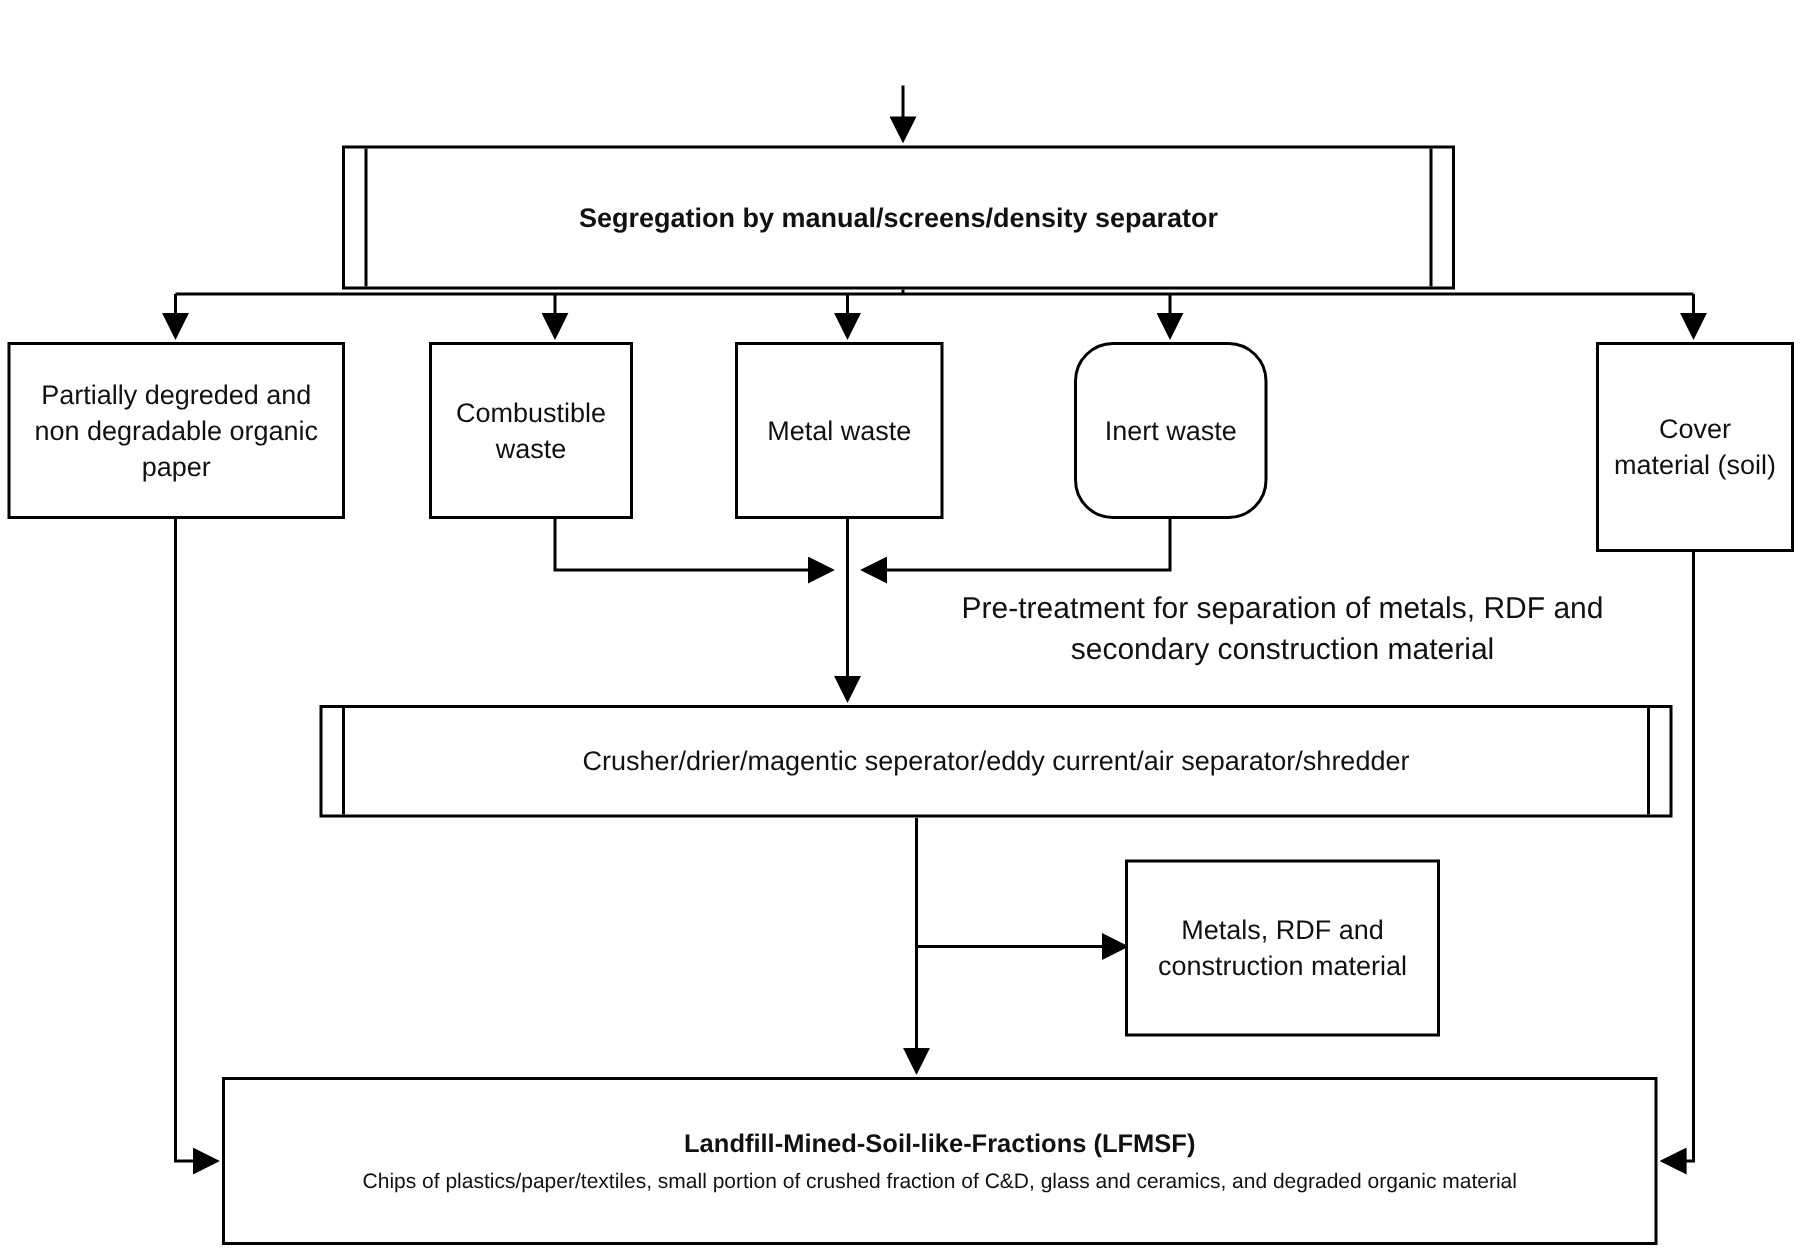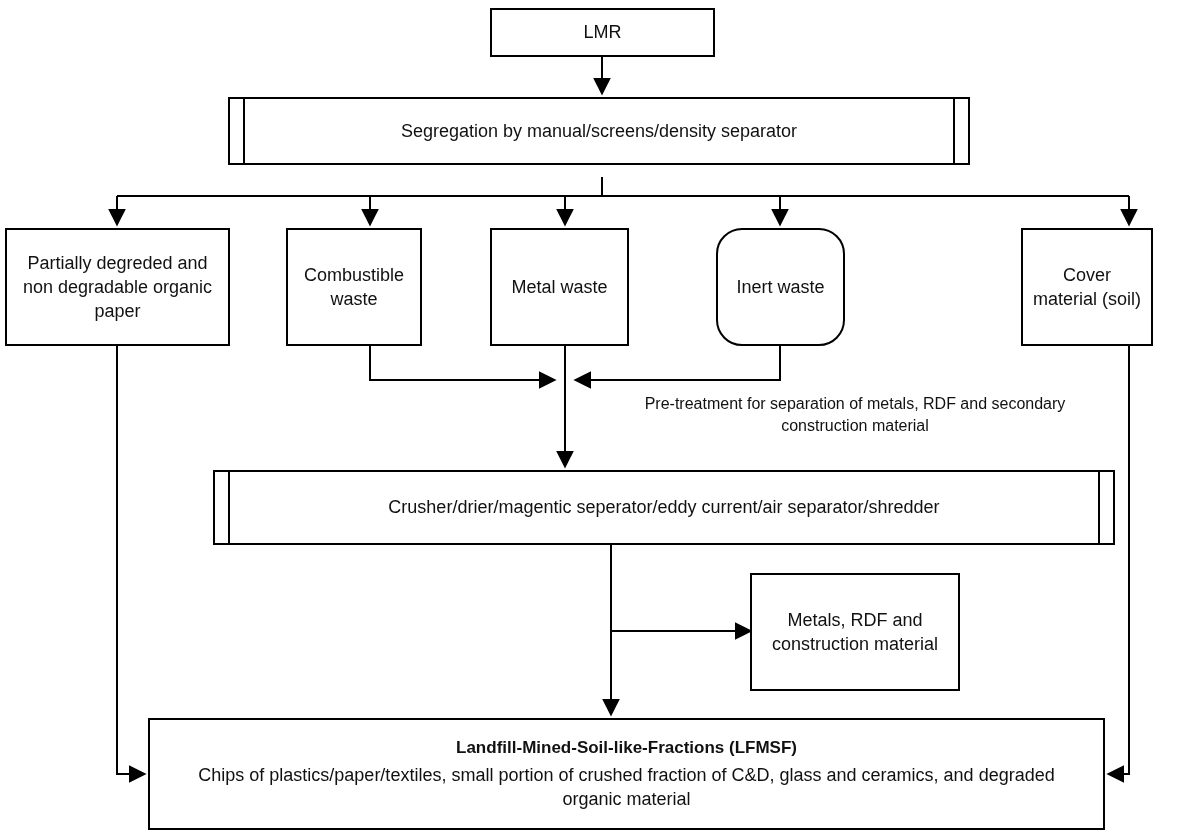--- a/index.html
+++ b/index.html
@@ -44,34 +44,34 @@
     top: 0;
     bottom: 0;
     width: 2px;
     background: #000000;
   }
   .sidebars::before { left: 13px; }
   .sidebars::after  { right: 13px; }
   .annotation {
     position: absolute;
     text-align: center;
-    font-size: 16px;
+    font-size: 20px;
     line-height: 1.35;
   }
   .bigbox {
     flex-direction: column;
     padding: 22px 18px;
   }
   .bigbox .title {
     font-weight: bold;
     font-size: 17px;
     margin-bottom: 3px;
   }
   .bigbox .body {
-    font-size: 18px;
+    font-size: 14px;
   }
 </style>
 </head>
 <body>
 
 <div class="canvas">
 
   <svg class="connectors" width="1200" height="837" viewBox="0 0 1200 837">
     <defs>
       <marker id="arrow" viewBox="0 0 10 10" refX="8" refY="5" markerWidth="9" markerHeight="9" orient="auto-start-reverse">
@@ -96,33 +96,32 @@
     <path d="M565,346 V465" stroke="#000" stroke-width="2" fill="none" marker-end="url(#arrow)"></path>
 
     <path d="M611,545 V713" stroke="#000" stroke-width="2" fill="none" marker-end="url(#arrow)"></path>
     <path d="M611,631 H749" stroke="#000" stroke-width="2" fill="none" marker-end="url(#arrow)"></path>
 
     <path d="M117,346 V774 H143" stroke="#000" stroke-width="2" fill="none" marker-end="url(#arrow)"></path>
 
     <path d="M1129,346 V774 H1110" stroke="#000" stroke-width="2" fill="none" marker-end="url(#arrow)"></path>
   </svg>
 
-  <div class="box" style="left:490px; top:8px; width:225px; height:49px;">LMR</div>
 
-  <div class="box sidebars" style="left:228px; top:97px; width:742px; height:68px;">Segregation by manual/screens/density separator</div>
+  <div class="box sidebars" style="left:228px; top:97px; width:742px; height:96px;font-weight:bold;">Segregation by manual/screens/density separator</div>
 
   <div class="box" style="left:5px; top:228px; width:225px; height:118px;">Partially degreded and non degradable organic paper</div>
 
   <div class="box" style="left:286px; top:228px; width:136px; height:118px;">Combustible waste</div>
 
   <div class="box" style="left:490px; top:228px; width:139px; height:118px;">Metal waste</div>
 
   <div class="box" style="left:716px; top:228px; width:129px; height:118px;border-radius:26px;">Inert waste</div>
 
-  <div class="box" style="left:1021px; top:228px; width:132px; height:118px;">Cover material (soil)</div>
+  <div class="box" style="left:1064px; top:228px; width:132px; height:140px;">Cover material (soil)</div>
 
   <div class="annotation" style="left:605px; top:393px; width:500px;">Pre-treatment for separation of metals, RDF and secondary construction material</div>
 
   <div class="box sidebars" style="left:213px; top:470px; width:902px; height:75px;">Crusher/drier/magentic seperator/eddy current/air separator/shredder</div>
 
   <div class="box" style="left:750px; top:573px; width:210px; height:118px;">Metals, RDF and construction material</div>
 
   <div class="box bigbox" style="left:148px; top:718px; width:957px; height:112px;">
     <div class="title">Landfill-Mined-Soil-like-Fractions (LFMSF)</div>
     <div class="body">Chips of plastics/paper/textiles, small portion of crushed fraction of C&amp;D, glass and ceramics, and degraded organic material</div>

